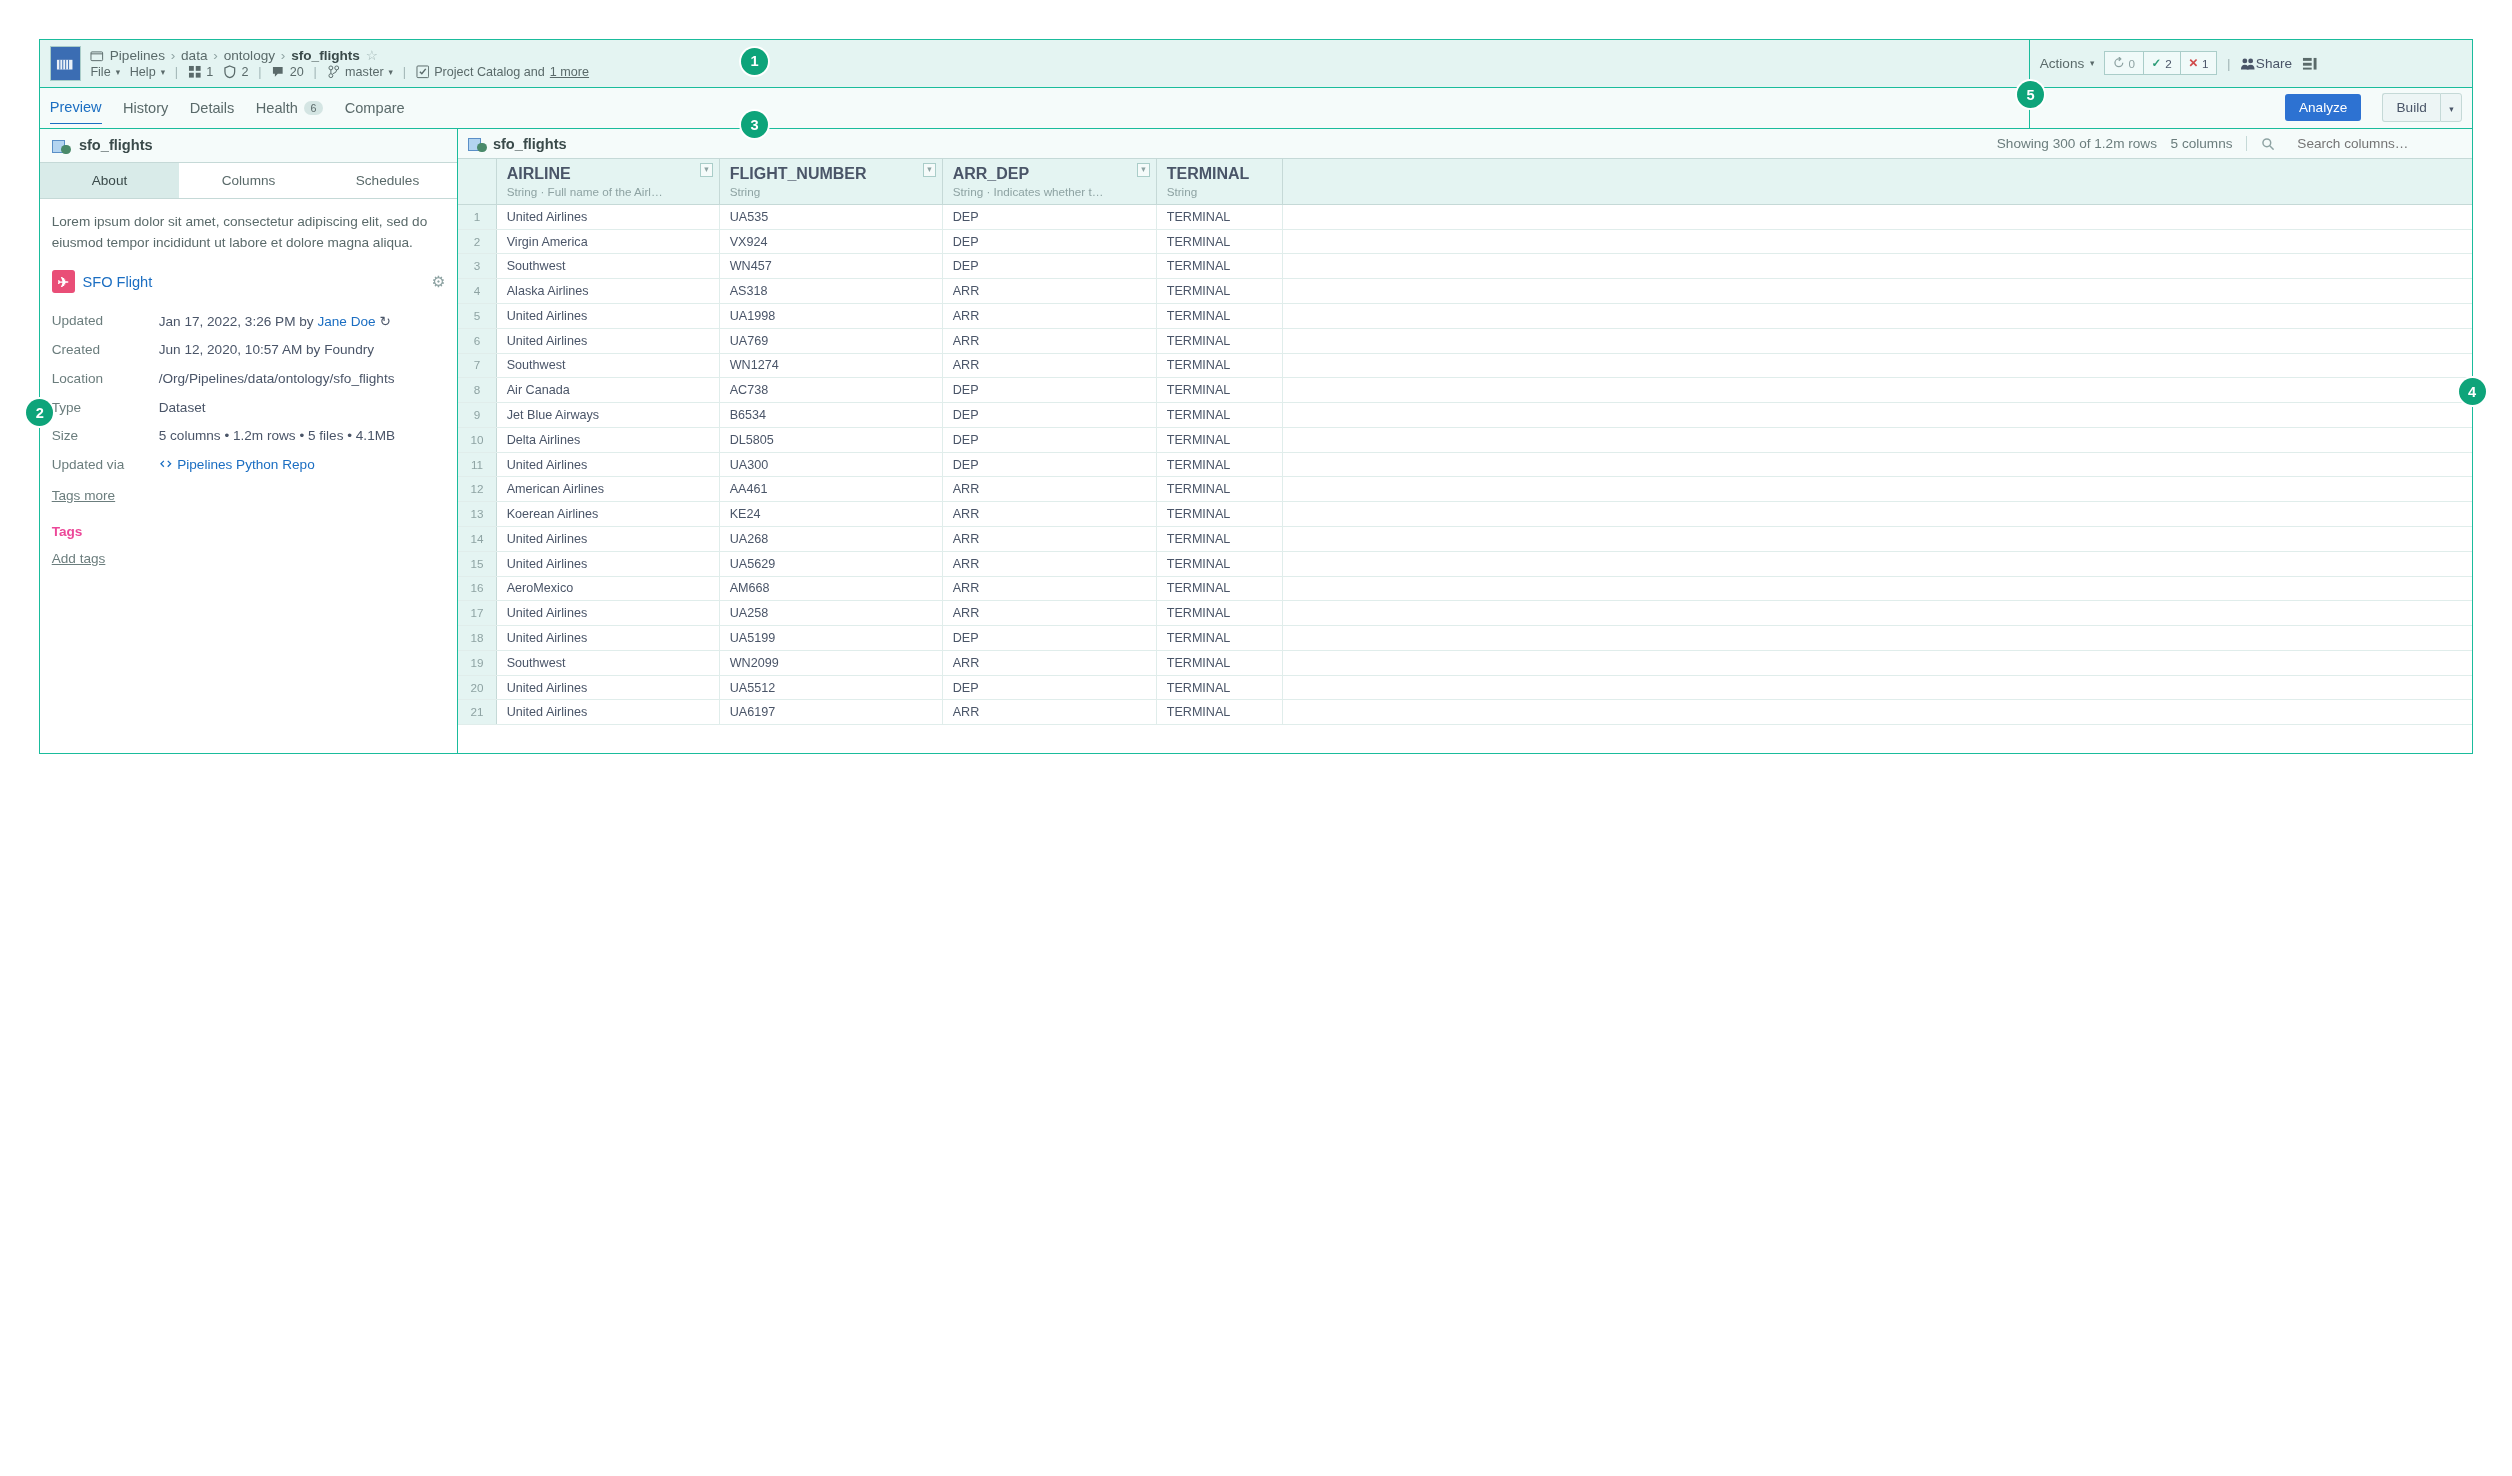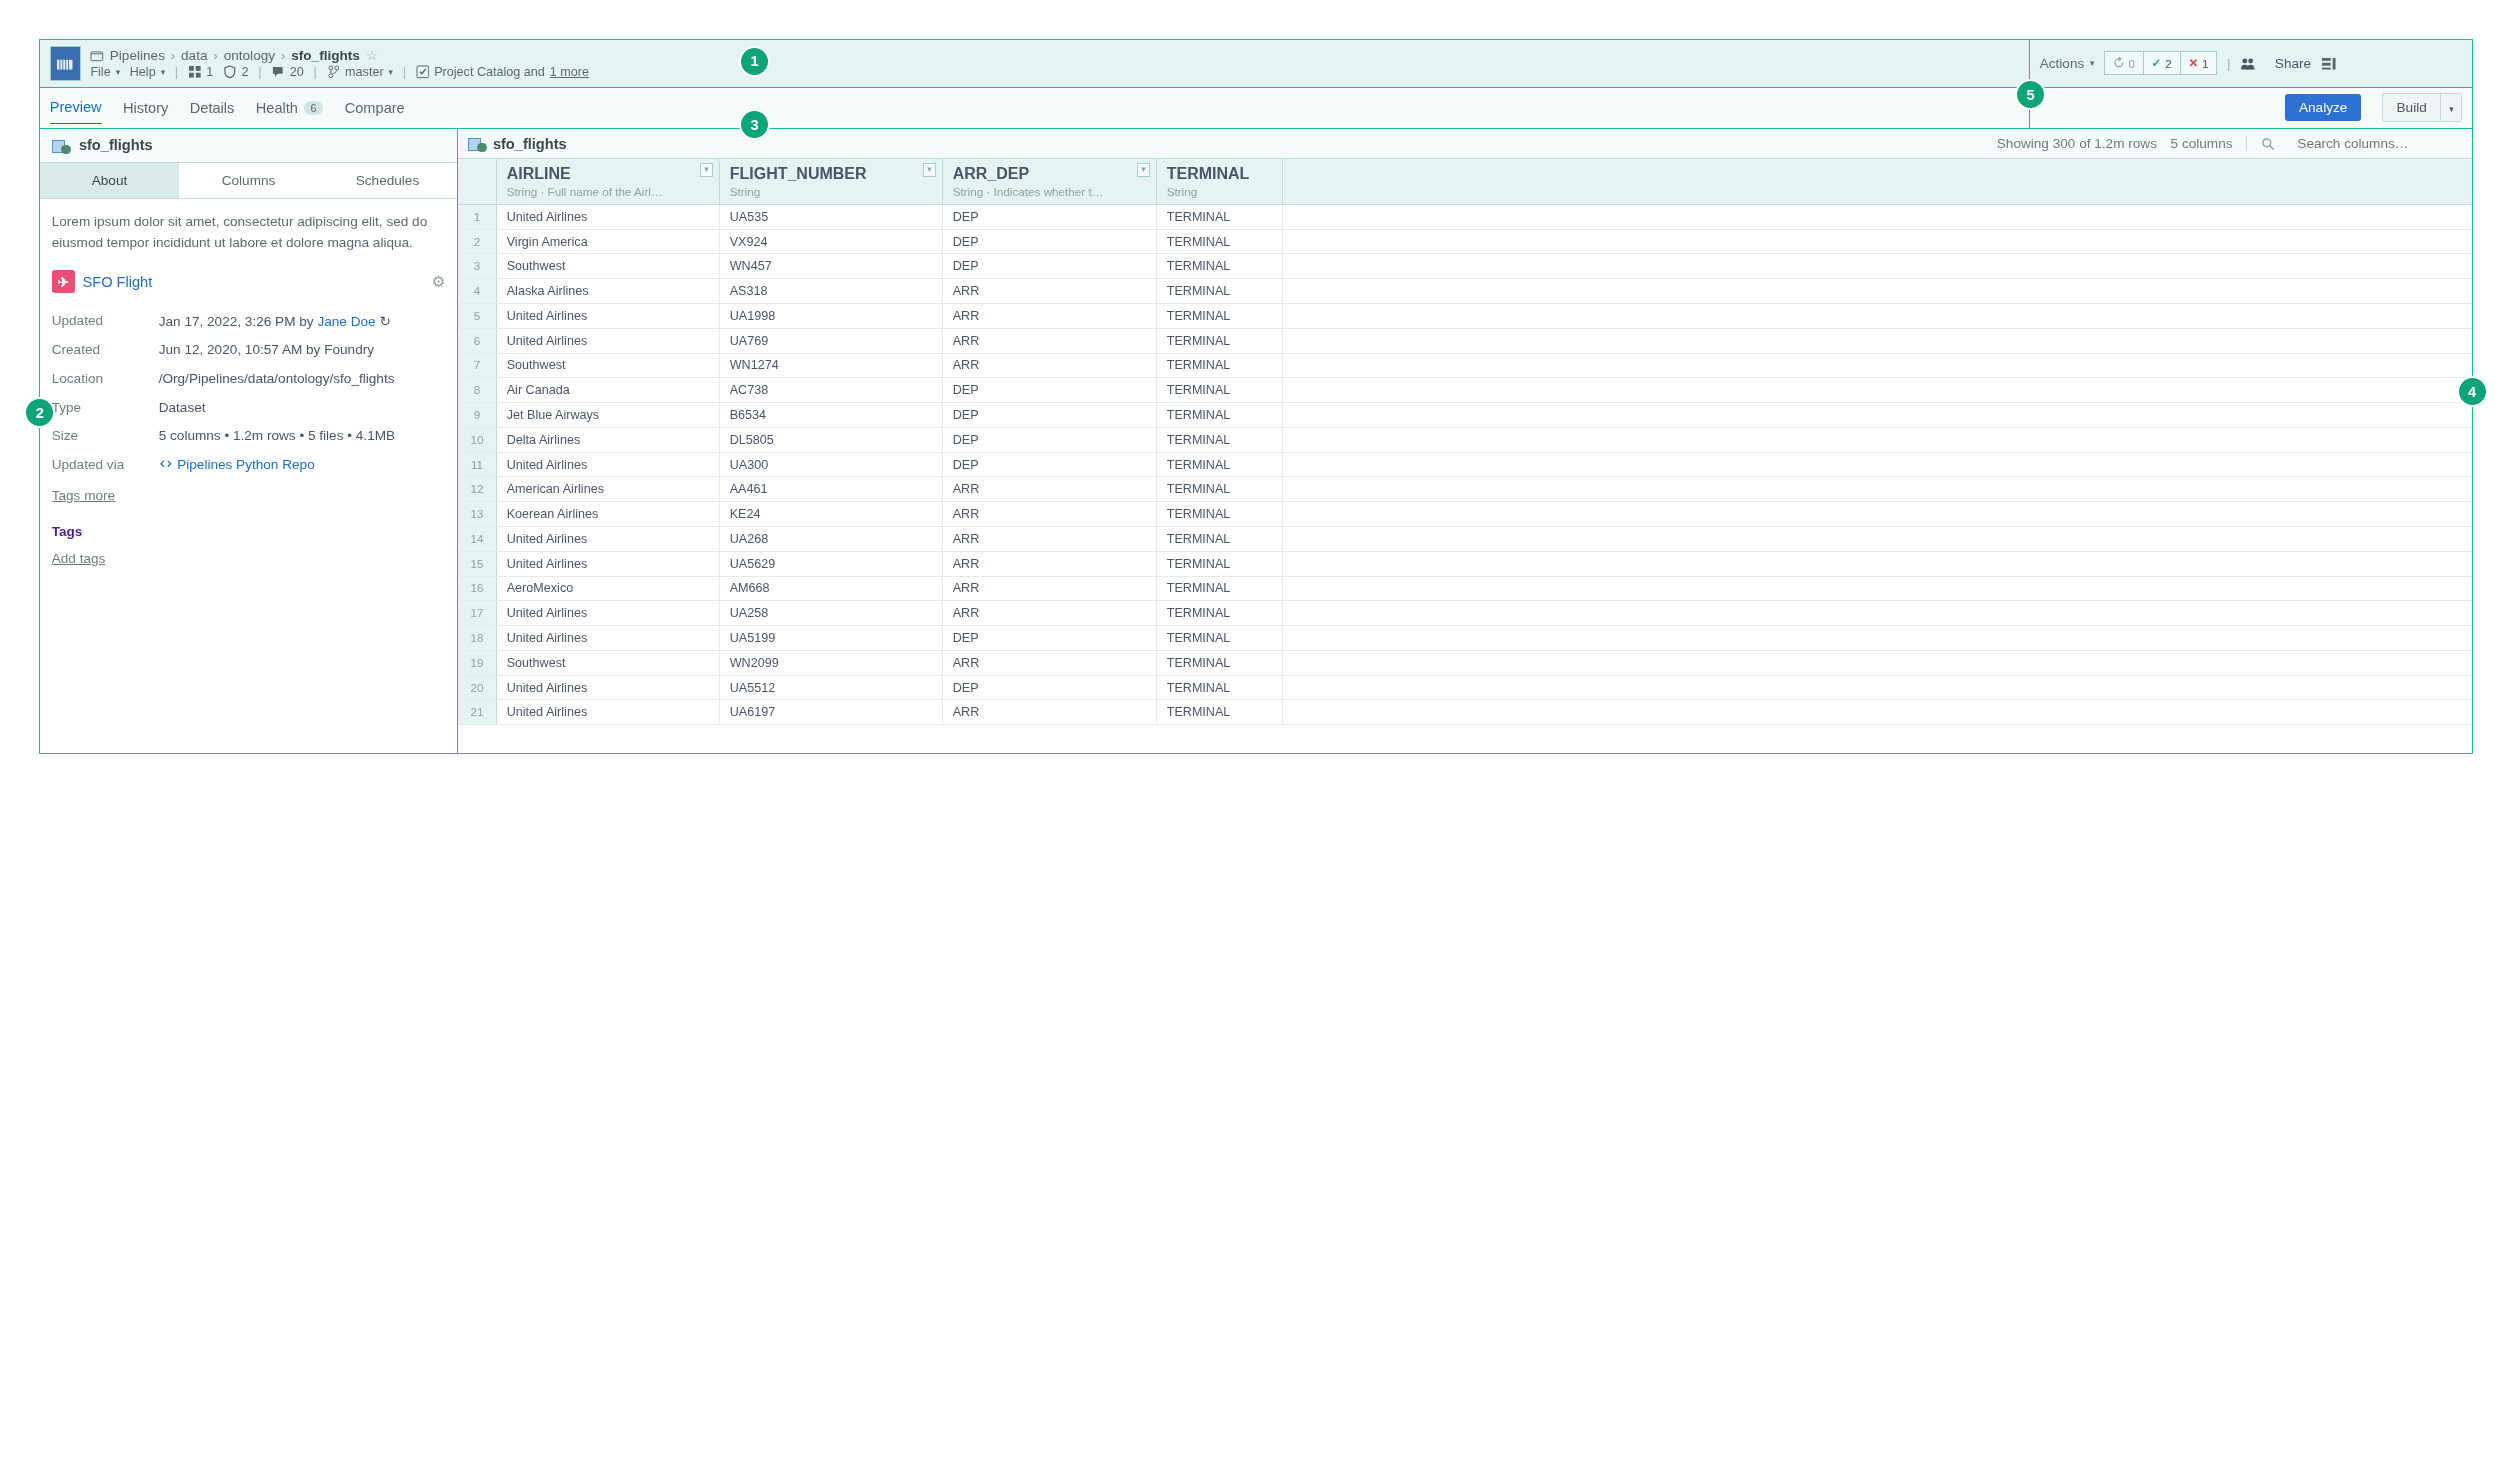--- a/index.html
+++ b/index.html
@@ -15,21 +15,21 @@
 .bc-row .bc-last { font-weight: 700; color: #3a4a4a; }
 .menu-row { display: flex; align-items: center; gap: 9.7px; font-size: 12.6px; color: #5a6a6a; margin-top: 1.9px; }
 .menu-row .sep { color: #a0b5b5; }
 .menu-item { cursor: pointer; display: inline-flex; align-items: center; gap: 5px; }
 .caret-down { font-size: 8.7px; }
 .link-text { color: #5a6a6a; text-decoration: underline; }
 .actions-dd { display: flex; align-items: center; gap: 5.8px; font-size: 13.6px; color: #5a6a6a; cursor: pointer; }
 .status-group { display: flex; border: 1px solid #aacdc9; background: #f0faf9; }
 .status-item { padding: 3.9px 7.8px; display: flex; align-items: center; gap: 3.9px; font-size: 11.7px; border-right: 1px solid #aacdc9; }
 .status-item:last-child { border-right: none; }
-.share-btn { display: flex; align-items: center; gap: 19px; font-size: 13.6px; color: #4a5568; cursor: pointer; }
+.share-btn { display: flex; align-items: center; gap: 0; font-size: 13.6px; color: #4a5568; cursor: pointer; }
 .tabs-row { display: flex; background: #f5fbfa; }
 .tabs-left { flex: 1; border-right: 1.9px solid #1abc9c; border-bottom: 1.9px solid #1abc9c; padding: 7.8px 9.7px 0 9.7px; display: flex; align-items: center; gap: 21.4px; }
 .tabs-right { width: 442px; border-bottom: 1.9px solid #1abc9c; padding: 5.8px 9.7px; display: flex; align-items: center; justify-content: flex-end; gap: 21px; }
 .tab { font-size: 14.6px; color: #5a6a6a; padding-bottom: 7.8px; cursor: pointer; display: flex; align-items: center; gap: 5.8px; }
 .tab.active { color: #1b6ec2; border-bottom: 1.9px solid #1b6ec2; }
 .badge { background: #d4e5e3; color: #5a6a6a; font-size: 10.7px; padding: 1px 6.8px; border-radius: 7.8px; }
 .btn-primary { background: #2d72d2; color: #fff; padding: 5.8px 13.6px; border-radius: 2.9px; font-size: 13.6px; cursor: pointer; border: none; }
 .btn-default { background: #edf5f5; color: #4a5568; padding: 5.8px 13.6px; border-radius: 2.9px; font-size: 13.6px; cursor: pointer; border: 1px solid #c5d9d7; }
 .btn-group { display: flex; }
 .btn-group .btn-default:first-child { border-radius: 2.9px 0 0 2.9px; border-right: none; }
@@ -45,21 +45,21 @@
 .entity-row { display: flex; align-items: center; gap: 7.8px; margin-bottom: 19.4px; cursor: pointer; }
 .entity-icon { width: 23px; height: 23px; background: #e94e77; border-radius: 2.9px; display: flex; align-items: center; justify-content: center; color: #fff; font-weight: 700; font-size: 13.6px; }
 .entity-name { color: #1b6ec2; font-size: 14.6px; }
 .gear { margin-left: auto; color: #8ea3a3; font-size: 15.5px; }
 .meta-row { display: flex; margin-bottom: 13.6px; }
 .meta-label { width: 107px; color: #6b7d7d; }
 .meta-value { flex: 1; color: #4a5568; }
 .meta-value .user-link { color: #1b6ec2; }
 .meta-value .repo-link { color: #1b6ec2; display: inline-flex; align-items: center; gap: 4.9px; }
 .show-more { color: #6b7d7d; text-decoration: underline; cursor: pointer; }
-.tags-title { font-weight: 700; color: #4c1d95; margin-top: 21.4px; margin-bottom: 11.7px; }
+.tags-title { font-weight: 700; color: #ec4899; margin-top: 21.4px; margin-bottom: 11.7px; }
 .add-tags { color: #6b7d7d; text-decoration: underline; cursor: pointer; }
 .data-area { flex: 1; border-left: none; }
 .data-header { display: flex; align-items: center; padding: 6.8px 9.7px; border-bottom: 1px solid #c5d9d7; background: #f5fbfa; gap: 13.6px; }
 .dh-name { display: flex; align-items: center; gap: 5.8px; font-weight: 600; color: #3a4a4a; font-size: 14.6px; }
 .dh-info { color: #6b7d7d; font-size: 13.6px; margin-left: auto; }
 .dh-cols { color: #6b7d7d; font-size: 13.6px; }
 .dh-search { display: flex; align-items: center; gap: 23px; color: #8ea3a3; border-left: 1px solid #c5d9d7; padding-left: 13.6px; }
 .dh-search input { border: none; background: transparent; font-size: 13.6px; outline: none; width: 165px; color: #4a5568; }
 .col-headers { display: flex; background: #e4f4f2; border-bottom: 1px solid #c5d9d7; }
 .rownum-col { width: 39px; }

